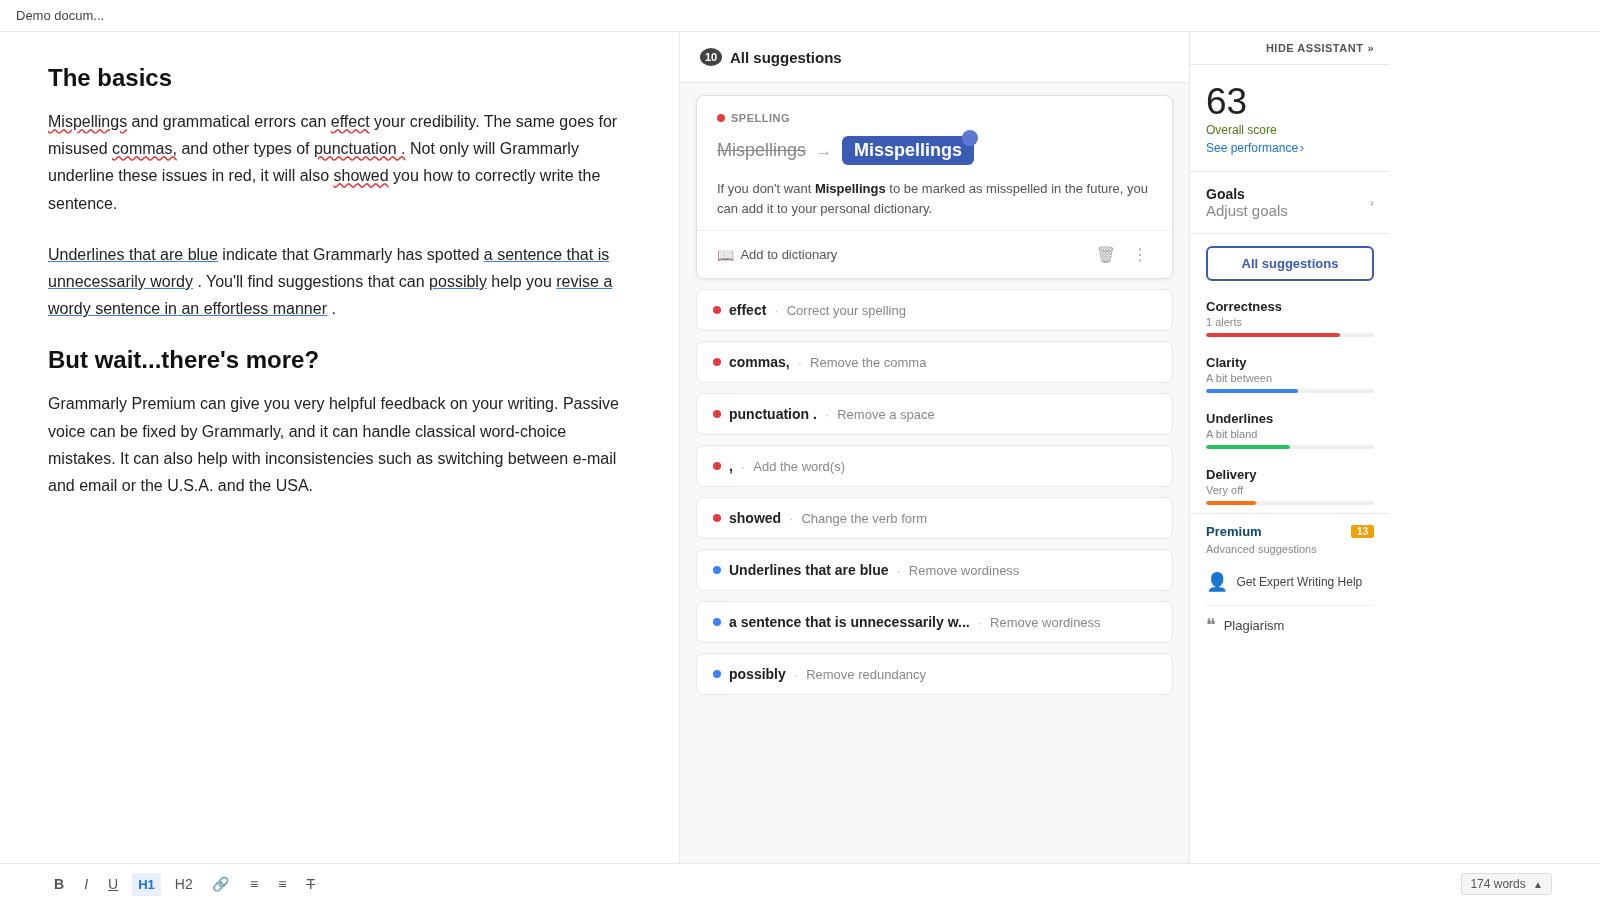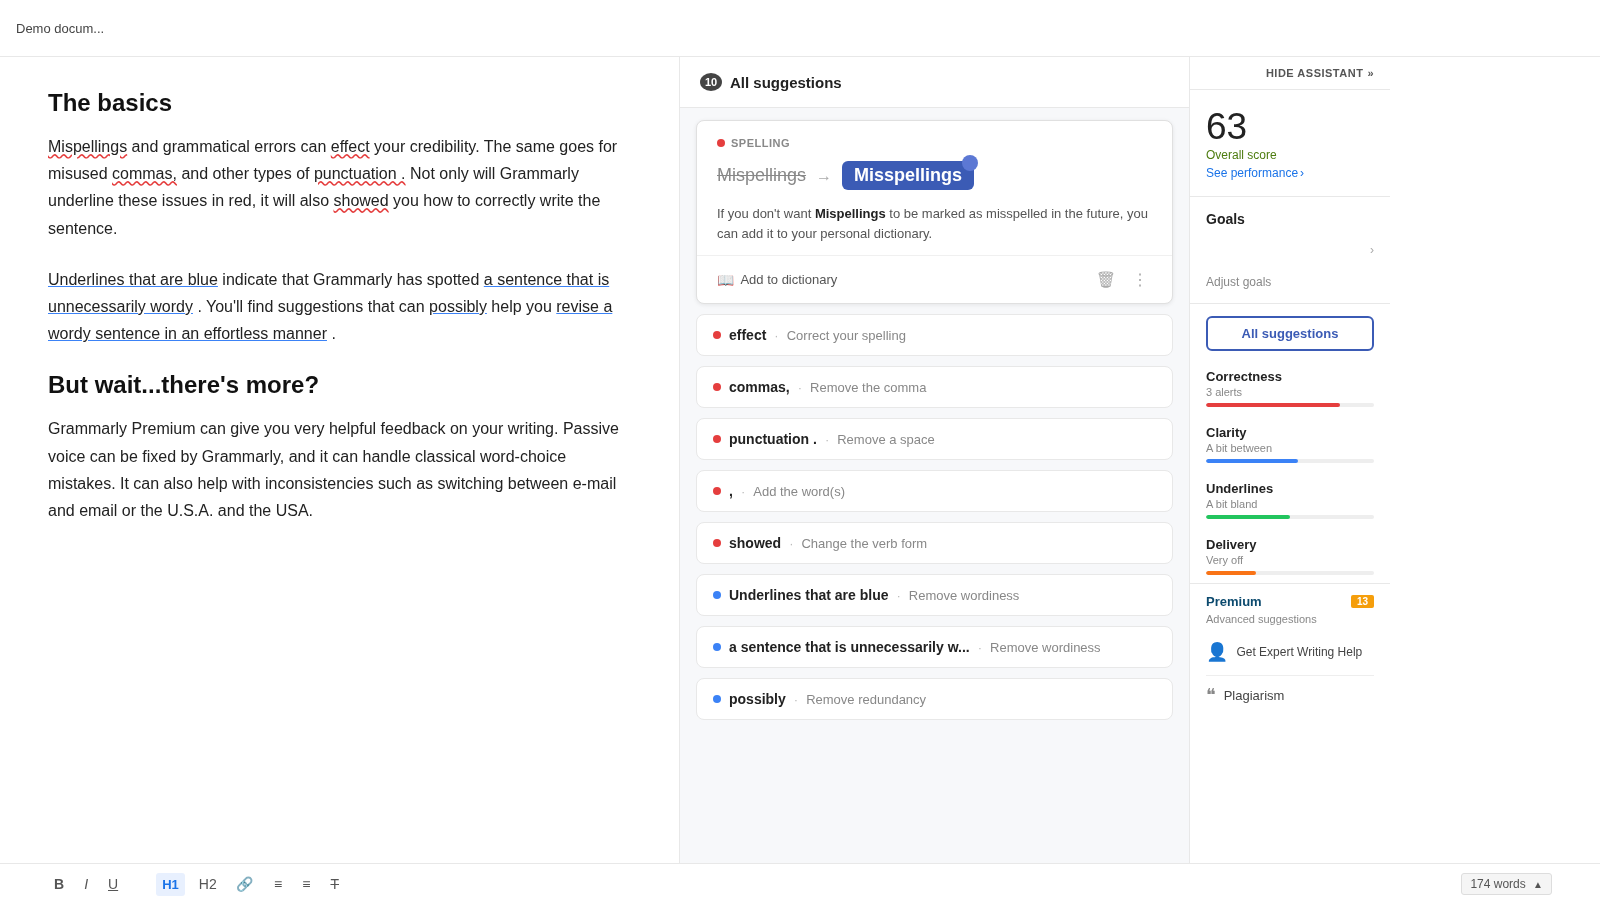--- a/index.html
+++ b/index.html
@@ -11,21 +11,21 @@
       height: 904px;
       overflow: hidden;
     }
 
     
     .top-bar {
       display: flex;
       align-items: center;
       padding: 8px 16px;
       border-bottom: 1px solid #e8e8e8;
-      height: 57px;
+      height: 32px;
     }
     .top-bar-title {
       font-size: 13px;
       color: #444;
       font-weight: 500;
     }
 
     
     .main-layout {
       display: flex;
@@ -84,21 +84,20 @@
       background: none;
       border: none;
       cursor: pointer;
       font-size: 14px;
       color: #555;
       padding: 4px 6px;
       border-radius: 3px;
     }
     .toolbar-btn.active {
       background: #f0f0f0;
-      margin-left: 24px;
     }
     .toolbar-btn.h1 {
       background: #e8f0fe;
       color: #1a73e8;
       font-weight: 600;
       font-size: 13px;
     }
     .word-count {
       margin-left: auto;
       font-size: 12px;
@@ -337,21 +336,21 @@
 
     .goals-section {
       padding: 14px 16px;
       border-bottom: 1px solid #e8e8e8;
       display: flex;
       align-items: center;
       justify-content: space-between;
       cursor: pointer;
     }
     .goals-title { font-size: 14px; font-weight: 600; color: #222; }
-    .goals-subtitle { font-size: 12px; color: #888; margin-top: 48px; }
+    .goals-subtitle { font-size: 15px; color: #888; }
     .chevron-right { color: #aaa; font-size: 12px; }
 
     .all-suggestions-btn {
       margin: 12px 16px 8px;
       background: #fff;
       border: 2px solid #3b5bb5;
       color: #3b5bb5;
       border-radius: 6px;
       padding: 8px 12px;
       font-size: 13px;
@@ -597,21 +596,21 @@
         <div class="goals-title">Goals</div>
         <div class="goals-subtitle">Adjust goals</div>
       </div>
       <span class="chevron-right">›</span>
     </div>
 
     <button class="all-suggestions-btn">All suggestions</button>
 
     <div class="metric-section">
       <div class="metric-label">Correctness</div>
-      <div class="metric-sublabel">3 alerts</div>
+      <div class="metric-sublabel">1 alerts</div>
       <div class="metric-bar-track">
         <div class="metric-bar-fill-red" style="width:80%"></div>
       </div>
     </div>
 
     <div class="metric-section">
       <div class="metric-label">Clarity</div>
       <div class="metric-sublabel">A bit between</div>
       <div class="metric-bar-track">
         <div class="metric-bar-fill-blue" style="width:55%"></div>

